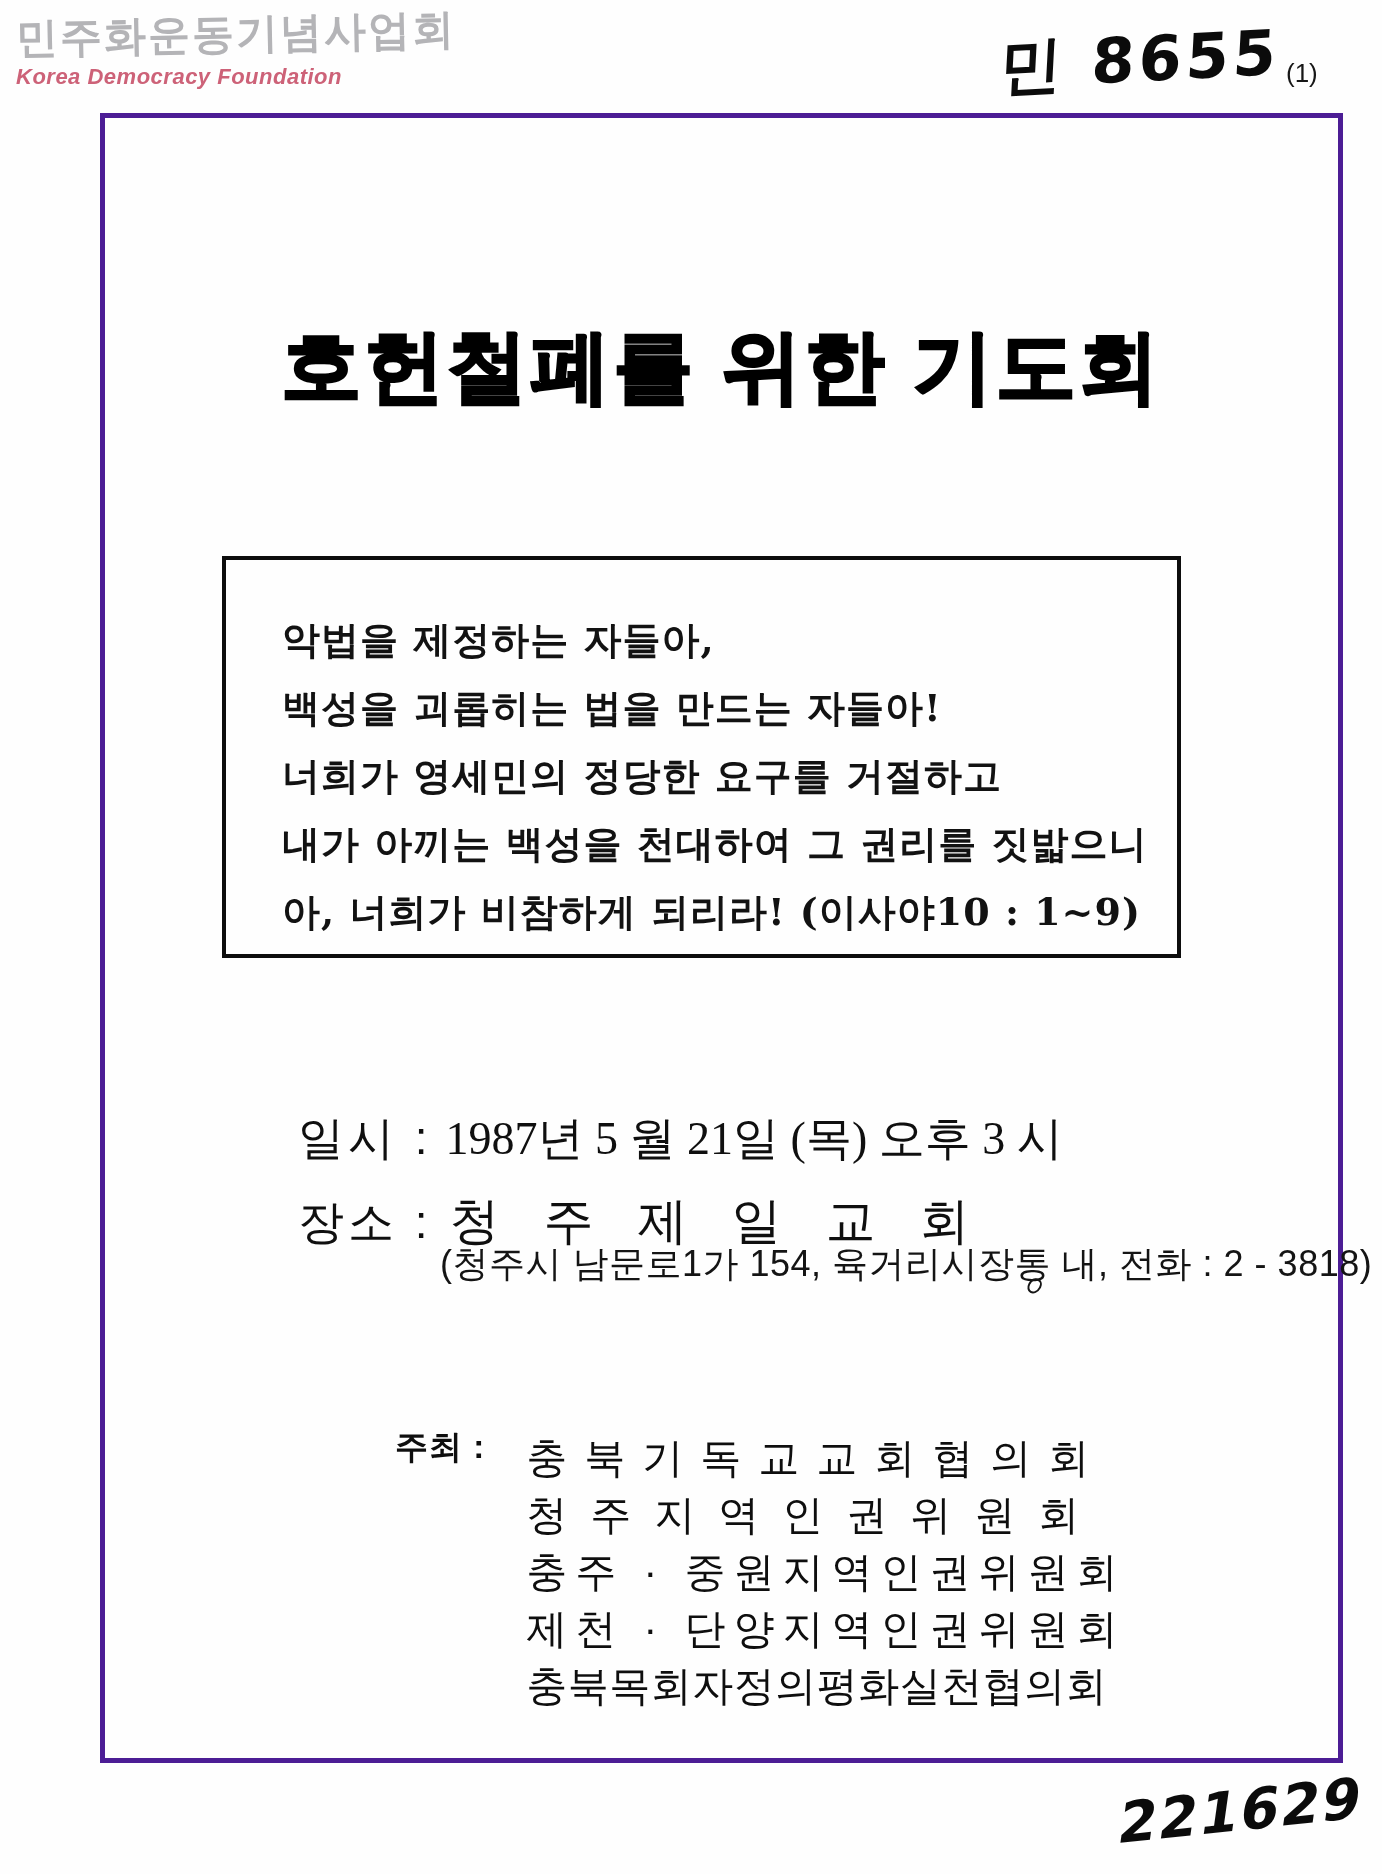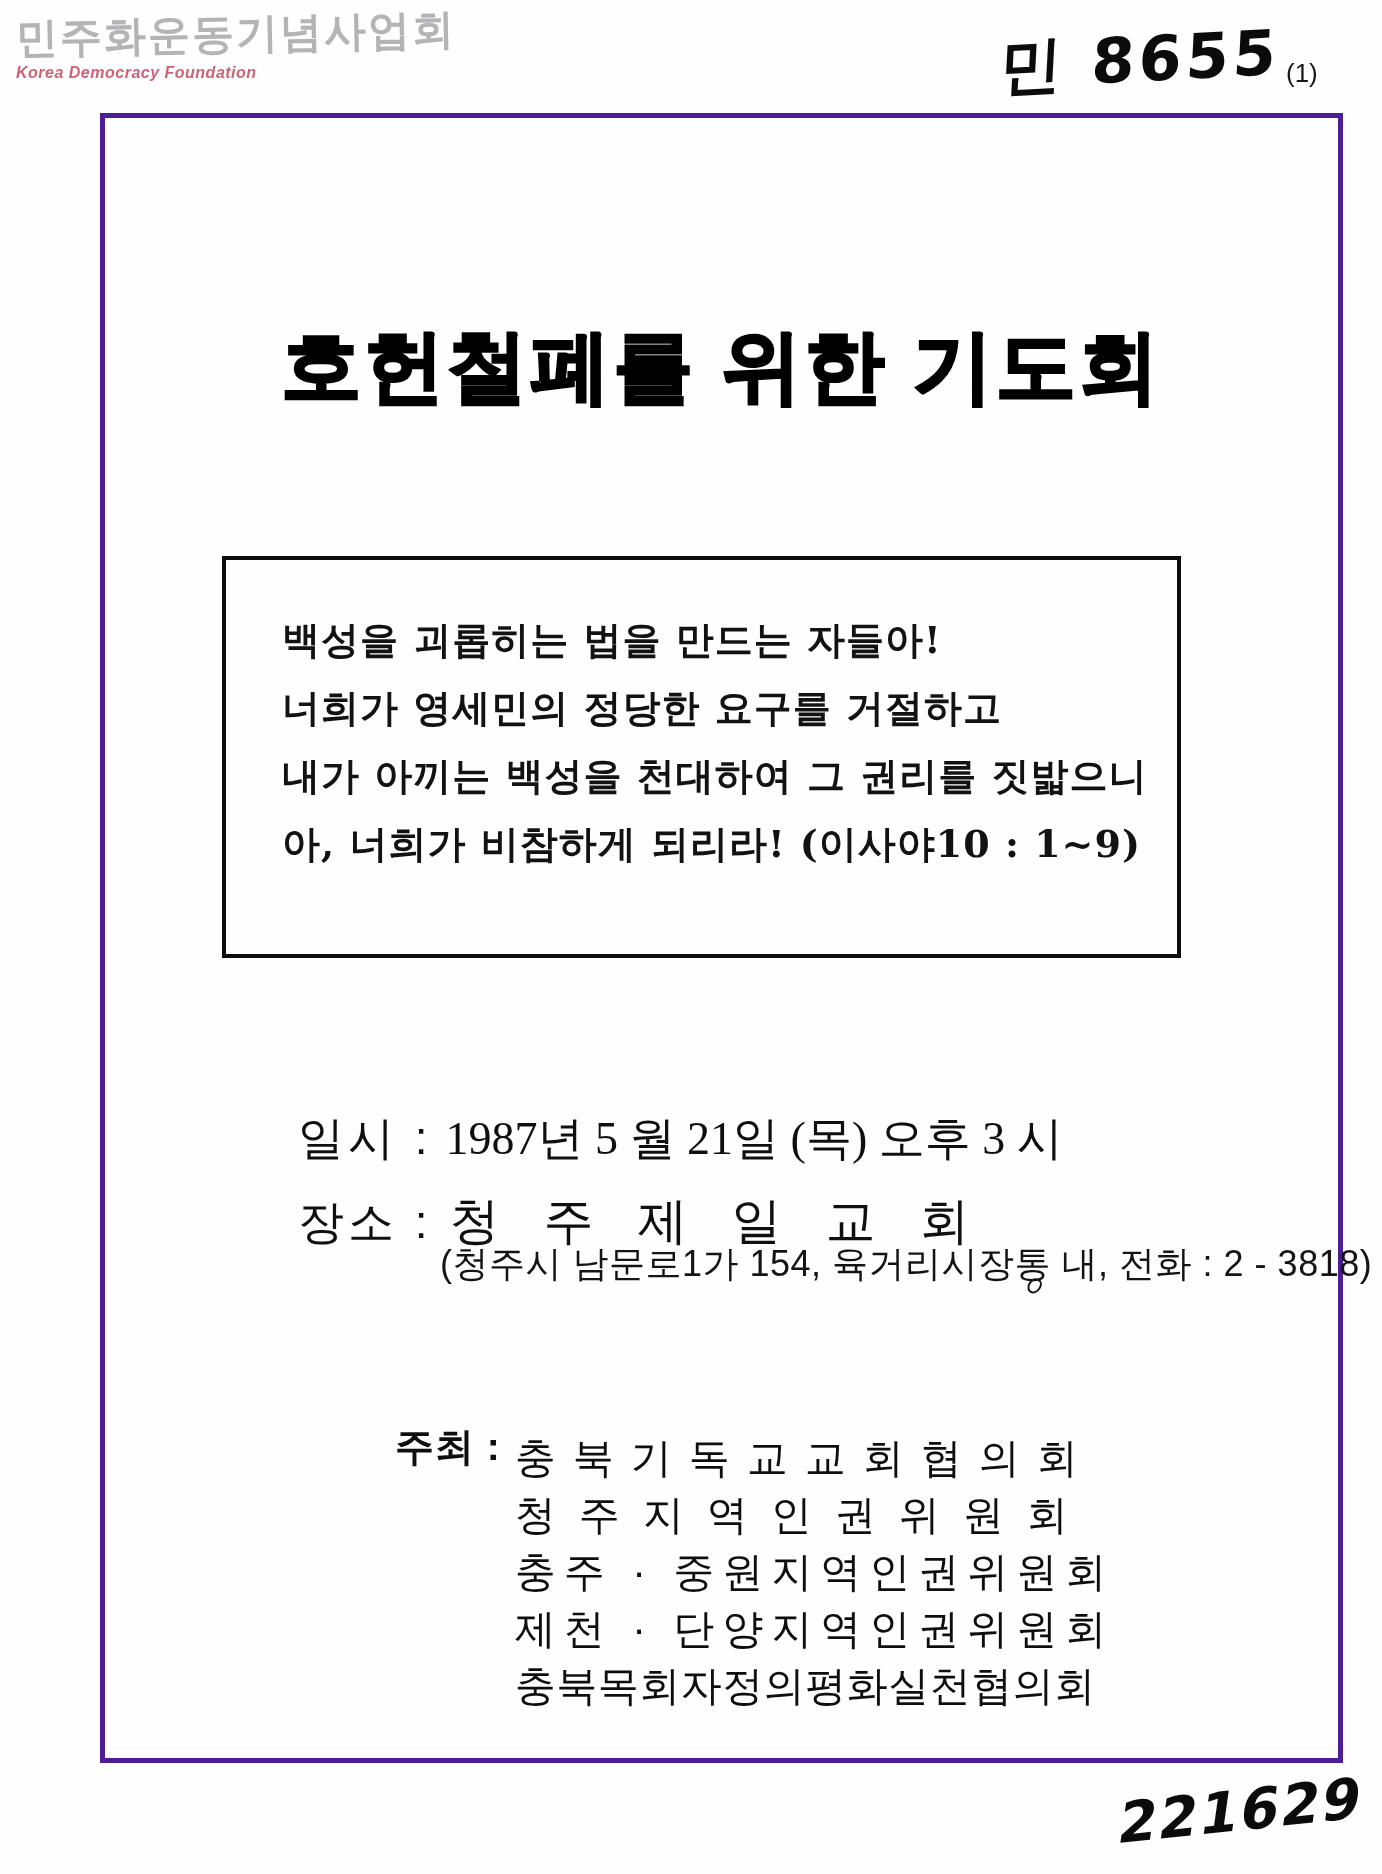--- a/index.html
+++ b/index.html
@@ -19,21 +19,21 @@
     font-family: "DejaVu Sans", sans-serif;
     font-size: 42px;
     font-weight: 700;
     color: #b4b4b7;
     letter-spacing: 2px;
     transform: rotate(-1.2deg);
     display: inline-block;
   }
   .logo-en {
     font-family: "Liberation Sans", sans-serif;
-    font-size: 16px;
+    font-size: 22px;
     font-weight: 700;
     font-style: italic;
     color: #cd6278;
     letter-spacing: 0.5px;
     margin-top: 2px;
   }
 
   
   .doc-number {
     position: absolute; left: 1000px; top: 18px;
@@ -127,26 +127,26 @@
   
   .organizers {
     position: absolute;
     left: 290px; top: 1300px;
     display: flex;
     align-items: flex-start;
     font-family: "Liberation Sans", sans-serif;
     color: #0e0e0e;
   }
   .org-label {
-    font-size: 39px;
+    font-size: 33px;
     font-weight: 700;
     line-height: 57px;
     letter-spacing: 1px;
     white-space: nowrap;
-    margin-right: 2px;
+    margin-right: 29px;
   }
   .org-list { list-style: none; margin: 12px; padding: 0; }
   .org-item {
     font-size: 41px;
     line-height: 57px;
     white-space: nowrap;
   }
   .ls-wide   { letter-spacing: 17px; }
   .ls-wider  { letter-spacing: 23px; }
   .ls-mid    { letter-spacing: 8px; }
@@ -176,20 +176,21 @@
 
   <div class="doc-number">민 8655</div>
   <div class="page-number">(1)</div>
 
   <div class="frame">
 
     <div class="title">호헌철폐를 위한 기도회</div>
 
     <div class="quote-box">
       <div class="quote-lines">
+        <div class="quote-line">악법을 제정하는 자들아,</div>
         <div class="quote-line">백성을 괴롭히는 법을 만드는 자들아!</div>
         <div class="quote-line">너희가 영세민의 정당한 요구를 거절하고</div>
         <div class="quote-line">내가 아끼는 백성을 천대하여 그 권리를 짓밟으니</div>
         <div class="quote-line">아,  너희가 비참하게 되리라! (이사야10 : 1~9)</div>
       </div>
     </div>
 
     <div class="sched-row sched-date">
       <span class="sched-label">일시 :</span><span class="sched-value">1987년  5 월  21일 (목)  오후 3 시</span>
     </div>

